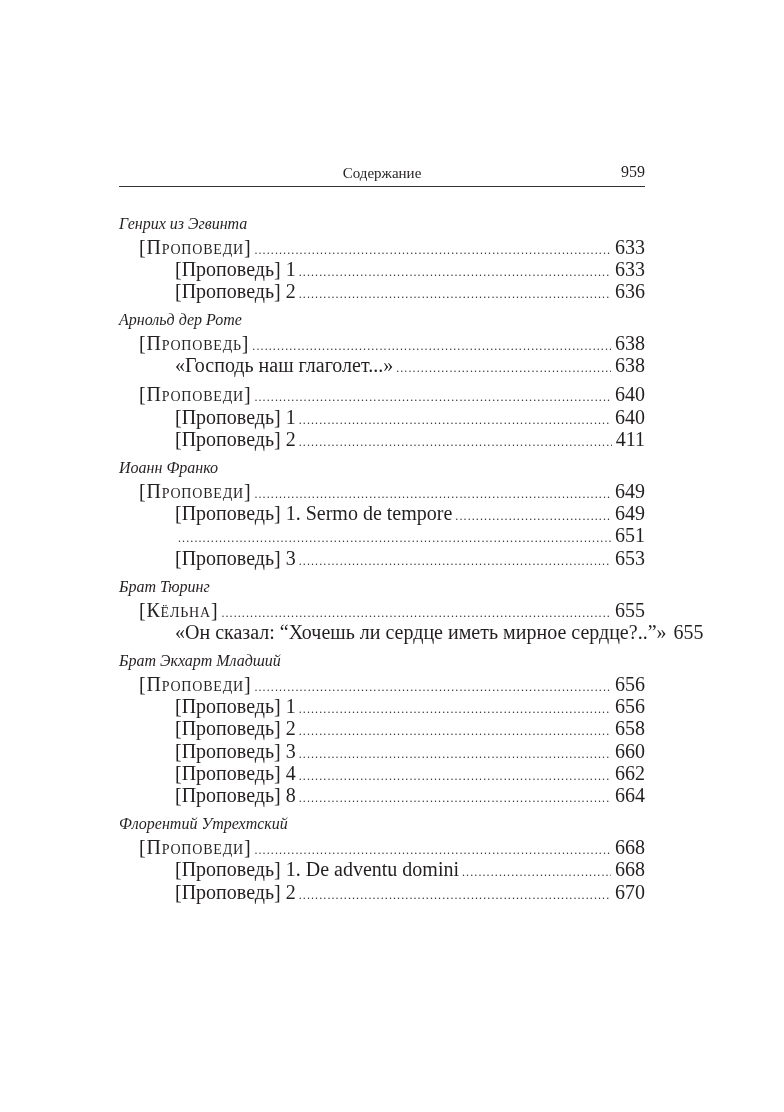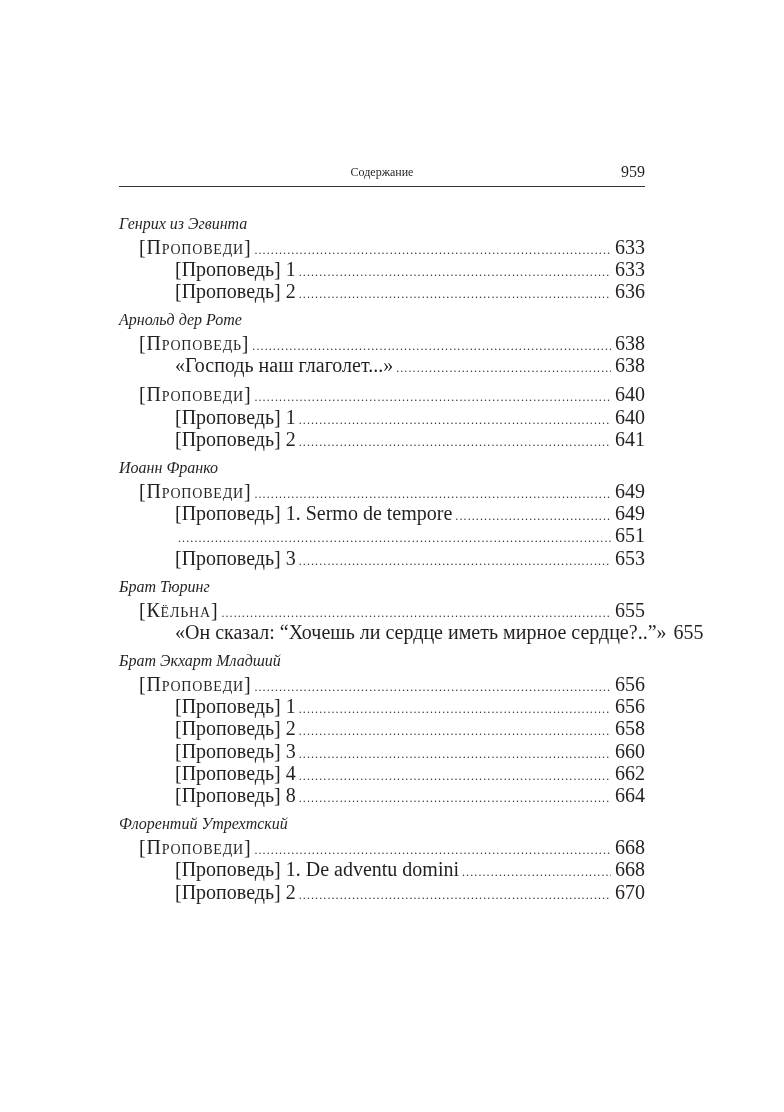--- a/index.html
+++ b/index.html
@@ -1,20 +1,20 @@
 <!DOCTYPE html>
 <html><head>
   <meta charset="utf-8">
   <style>
     html, body { margin: 0; padding: 0; background: #ffffff; }
     body { width: 784px; height: 1112px; position: relative; overflow: hidden;
            font-family: "Liberation Serif", "DejaVu Serif", serif; color: #231f20; }
     .page { position: absolute; left: 119px; top: 0; width: 526px; }
     .running-head { position: absolute; top: 165px; left: 0; width: 526px; height: 22px; }
-    .running-title { position: absolute; left: 0; width: 526px; text-align: center; font-size: 12px; top: 0; }
+    .running-title { position: absolute; left: 0; width: 526px; text-align: center; font-size: 15px; top: 0; }
     .folio { position: absolute; right: 0; top: -2px; font-size: 16px; }
     .rule { position: absolute; top: 186px; left: 0; width: 526px; height: 0; border-top: 1.3px solid #333; }
     .toc { position: absolute; top: 213px; left: 0; width: 526px; }
     .section { margin-bottom: 7px; }
     .author { font-style: italic; font-size: 16px; height: 22.5px; line-height: 22.5px; }
     .entry { display: flex; align-items: baseline; height: 22.3px; line-height: 22.3px; font-size: 20px; }
     .entry.lvl1 { padding-left: 20px; }
     .entry.lvl2 { padding-left: 56px; }
     .entry .title { white-space: nowrap; }
     .entry .title.sc { font-variant: small-caps; letter-spacing: 0.8px; }
@@ -70,21 +70,21 @@
           <span class="pg">640</span>
         </div>
         <div class="entry lvl2">
           <span class="title">[Проповедь] 1</span>
           <span class="dots"></span>
           <span class="pg">640</span>
         </div>
         <div class="entry lvl2">
           <span class="title">[Проповедь] 2</span>
           <span class="dots"></span>
-          <span class="pg">641</span>
+          <span class="pg">411</span>
         </div>
       </div>
       <div class="section">
         <div class="author">Иоанн Франко</div>
         <div class="entry lvl1">
           <span class="title sc">[Проповеди]</span>
           <span class="dots"></span>
           <span class="pg">649</span>
         </div>
         <div class="entry lvl2">

